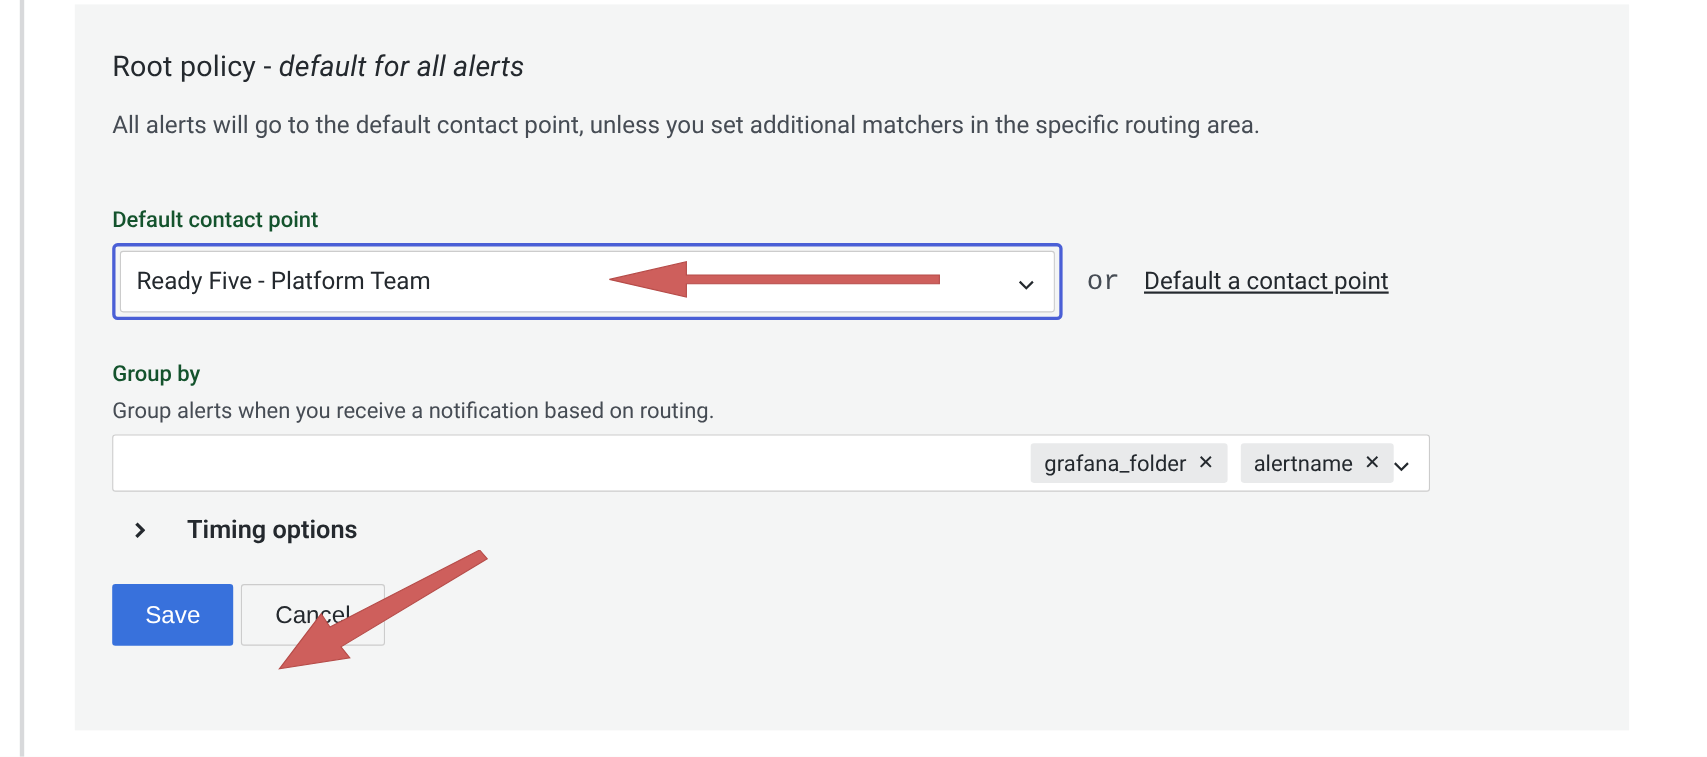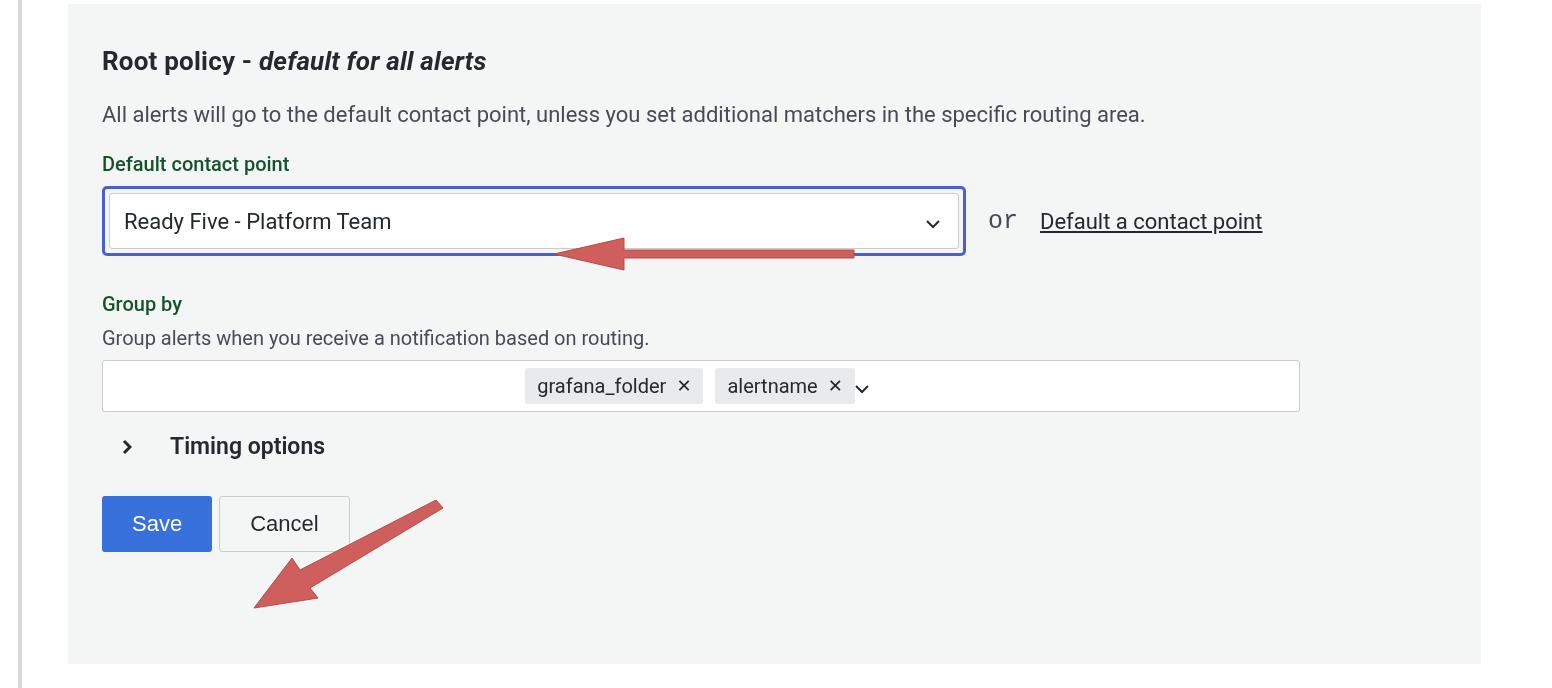--- a/index.html
+++ b/index.html
@@ -26,33 +26,33 @@
     }
     .panel {
       background: #f4f5f5;
       width: 1413px;
       height: 660px;
       padding: 42px 34px 28px 34px;
       position: relative;
     }
     .panel-title {
       font-size: 26px;
-      font-weight: 700;
+      font-weight: 400;
       color: #24292e;
       letter-spacing: 0.2px;
       margin-bottom: 22px;
     }
     .panel-title .italic {
       font-style: italic;
     }
     .panel-description {
       font-size: 22px;
       color: #464c54;
       line-height: 1.5;
-      margin-bottom: 21px;
+      margin-bottom: 56px;
     }
     .field-label {
       font-size: 20px;
       font-weight: 500;
       color: #14532d;
       margin-bottom: 10px;
     }
     .field-helper {
       font-size: 20px;
       color: #464c54;
@@ -114,21 +114,21 @@
       margin-bottom: 21px;
     }
     .multi-select {
       background: #ffffff;
       border: 1px solid #cccccc;
       border-radius: 3px;
       width: 1198px;
       height: 52px;
       display: flex;
       align-items: center;
-      justify-content: center;
+      justify-content: flex-end;
       padding: 0 18px 0 10px;
     }
     .chips {
       display: flex;
       gap: 12px;
     }
     .chip {
       background: #e9eaeb;
       border-radius: 3px;
       padding: 6px 12px;

